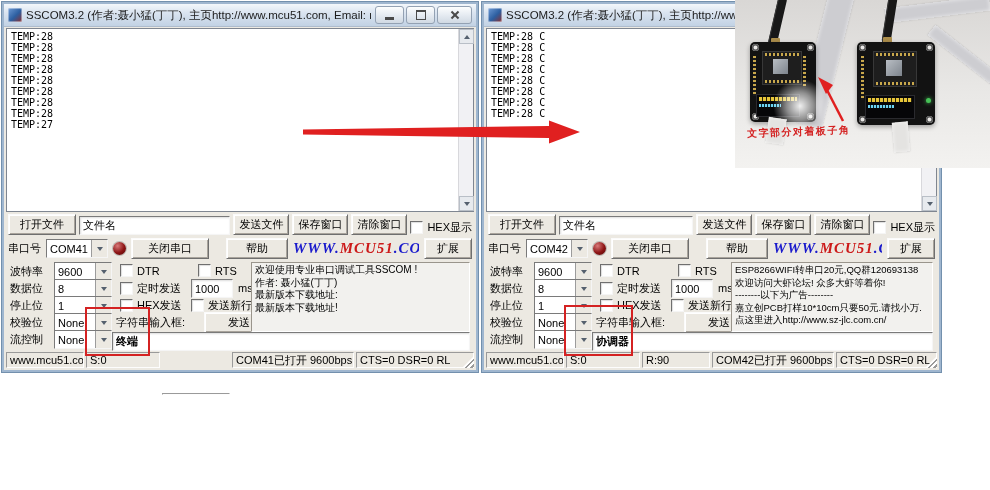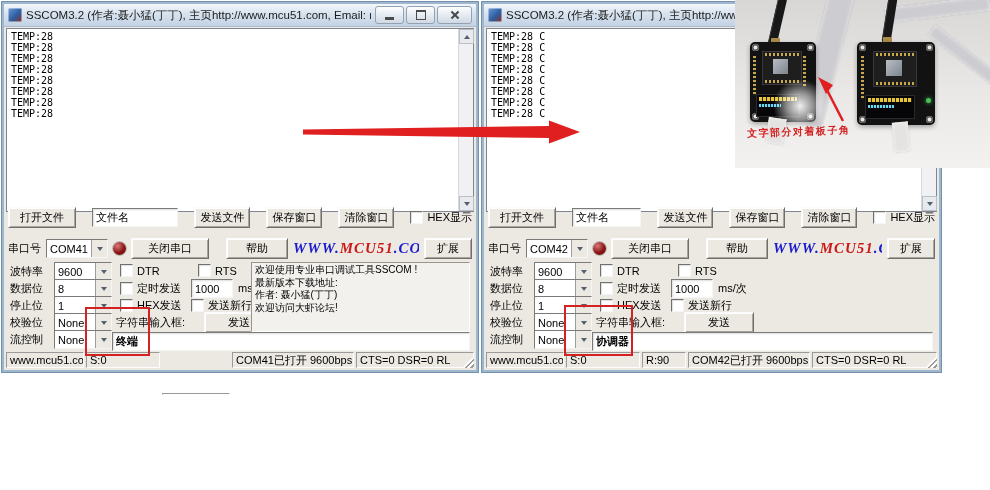--- a/index.html
+++ b/index.html
@@ -55,21 +55,21 @@
        border-left:1px solid #9c9c9c;display:flex;align-items:center;justify-content:center;}
   .lbl{font-size:11px;color:#000;white-space:nowrap;}
   .cb{width:11px;height:11px;background:#fff;border:1px solid #6f6f6f;
       border-bottom-color:#f5f5f5;border-right-color:#f5f5f5;box-shadow:inset 1px 1px 1px #00000022;flex:0 0 auto;}
   .cbrow{display:inline-flex;align-items:center;gap:4px;}
   .led{width:13px;height:13px;border-radius:50%;
       background:radial-gradient(circle at 35% 30%,#d97a7a,#8c1414 55%,#4d0707);
       box-shadow:0 0 0 1px #00000033;}
 
   
-  .row1{position:absolute;left:4px;right:4px;top:203px;height:20px;display:flex;align-items:center;gap:16px;}
+  .row1{position:absolute;left:4px;right:4px;top:211px;height:20px;display:flex;align-items:flex-end;gap:3px;}
   .row2{position:absolute;left:4px;right:4px;top:234px;height:21px;display:flex;align-items:center;gap:5px;}
   .logo{flex:1;text-align:center;font-family:"Liberation Serif",serif;font-style:italic;font-weight:bold;
         font-size:15px;letter-spacing:1px;white-space:nowrap;overflow:hidden;}
   .logo .b{color:#1a1acc;} .logo .r{color:#cc1a1a;}
 
   
   .settings{position:absolute;left:4px;right:4px;top:258px;height:90px;}
   .srow{position:absolute;display:flex;align-items:center;gap:4px;}
   .infopanel{position:absolute;top:0;bottom:20px;left:243px;right:2px;
         border:1px solid #9a958c;border-bottom-color:#fff;border-right-color:#fff;
@@ -135,20 +135,21 @@
     <div class="terminal">
       <div class="termlines">
           <div>TEMP:28</div>
           <div>TEMP:28</div>
           <div>TEMP:28</div>
           <div>TEMP:28</div>
           <div>TEMP:28</div>
           <div>TEMP:28</div>
           <div>TEMP:28</div>
           <div>TEMP:28</div>
+          <div>TEMP:27</div>
         </div>
       <div class="vscroll">
         <span class="sarr up">
             <span class="tri-up"></span>
           </span>
         <span class="sarr dn">
             <span class="tri-dn"></span>
           </span>
       </div>
     </div>
@@ -242,23 +243,23 @@
           <span class="lbl">HEX发送</span>
         </span>
       <span class="srow cbrow" style="left:183px;top:36px;">
           <span class="cb"></span>
           <span class="lbl">发送新行</span>
         </span>
       <span class="srow lbl" style="left:108px;top:53px;">字符串输入框:</span>
       <span class="btn" style="position:absolute;left:196px;top:50px;width:58px;">发送</span>
       <div class="infopanel">
           <div>欢迎使用专业串口调试工具SSCOM !</div>
+          <div>作者: 聂小猛(丁丁)</div>
           <div>最新版本下载地址:</div>
-          <div>作者: 聂小猛(丁丁)</div>
-          <div>欢迎访问大虾论坛!</div>
+          <div>最新版本下载地址!</div>
         </div>
       <input class="field bigin" value="终端" style="">
     </div>
     <div class="statusbar">
       <span class="seg" style="width:78px;">www.mcu51.cor</span>
       <span class="seg" style="width:74px;">S:0</span>
       <span class="seg" style="width:68px;margin-top:41px;">R:72</span>
       <span class="seg" style="width:122px;">COM41已打开  9600bps 8</span>
       <span class="seg" style="flex:1;">CTS=0 DSR=0 RL</span>
       <span class="grip"></span>
@@ -378,26 +379,33 @@
       <span class="srow cbrow" style="left:112px;top:36px;">
           <span class="cb"></span>
           <span class="lbl">HEX发送</span>
         </span>
       <span class="srow cbrow" style="left:183px;top:36px;">
           <span class="cb"></span>
           <span class="lbl">发送新行</span>
         </span>
       <span class="srow lbl" style="left:108px;top:53px;">字符串输入框:</span>
       <span class="btn" style="position:absolute;left:196px;top:50px;width:58px;">发送</span>
+      <div class="infopanel" style="font-size:9.5px;">
+          <div>ESP8266WIFI转串口20元,QQ群120693138</div>
+          <div>欢迎访问大虾论坛! 众多大虾等着你!</div>
+          <div>--------以下为广告--------</div>
+          <div>嘉立创PCB打样10*10cm只要50元.请找小万.</div>
+          <div>点这里进入http://www.sz-jlc.com.cn/</div>
+        </div>
       <input class="field bigin" value="协调器" style="">
     </div>
     <div class="statusbar">
       <span class="seg" style="width:78px;">www.mcu51.cor</span>
       <span class="seg" style="width:74px;">S:0</span>
-      <span class="seg" style="width:44px;text-align:center;">R:90</span>
+      <span class="seg" style="width:68px;text-align:center;">R:90</span>
       <span class="seg" style="width:122px;">COM42已打开  9600bps 8</span>
       <span class="seg" style="flex:1;">CTS=0 DSR=0 RL</span>
       <span class="grip"></span>
     </div>
   </div>
 
   <div class="photo">
 
     <div class="cable" style="left:78px;top:-12px;width:26px;height:140px;transform:rotate(14deg);"></div>
     <div class="cable" style="left:150px;top:2px;width:105px;height:15px;transform:rotate(-7deg);"></div>

